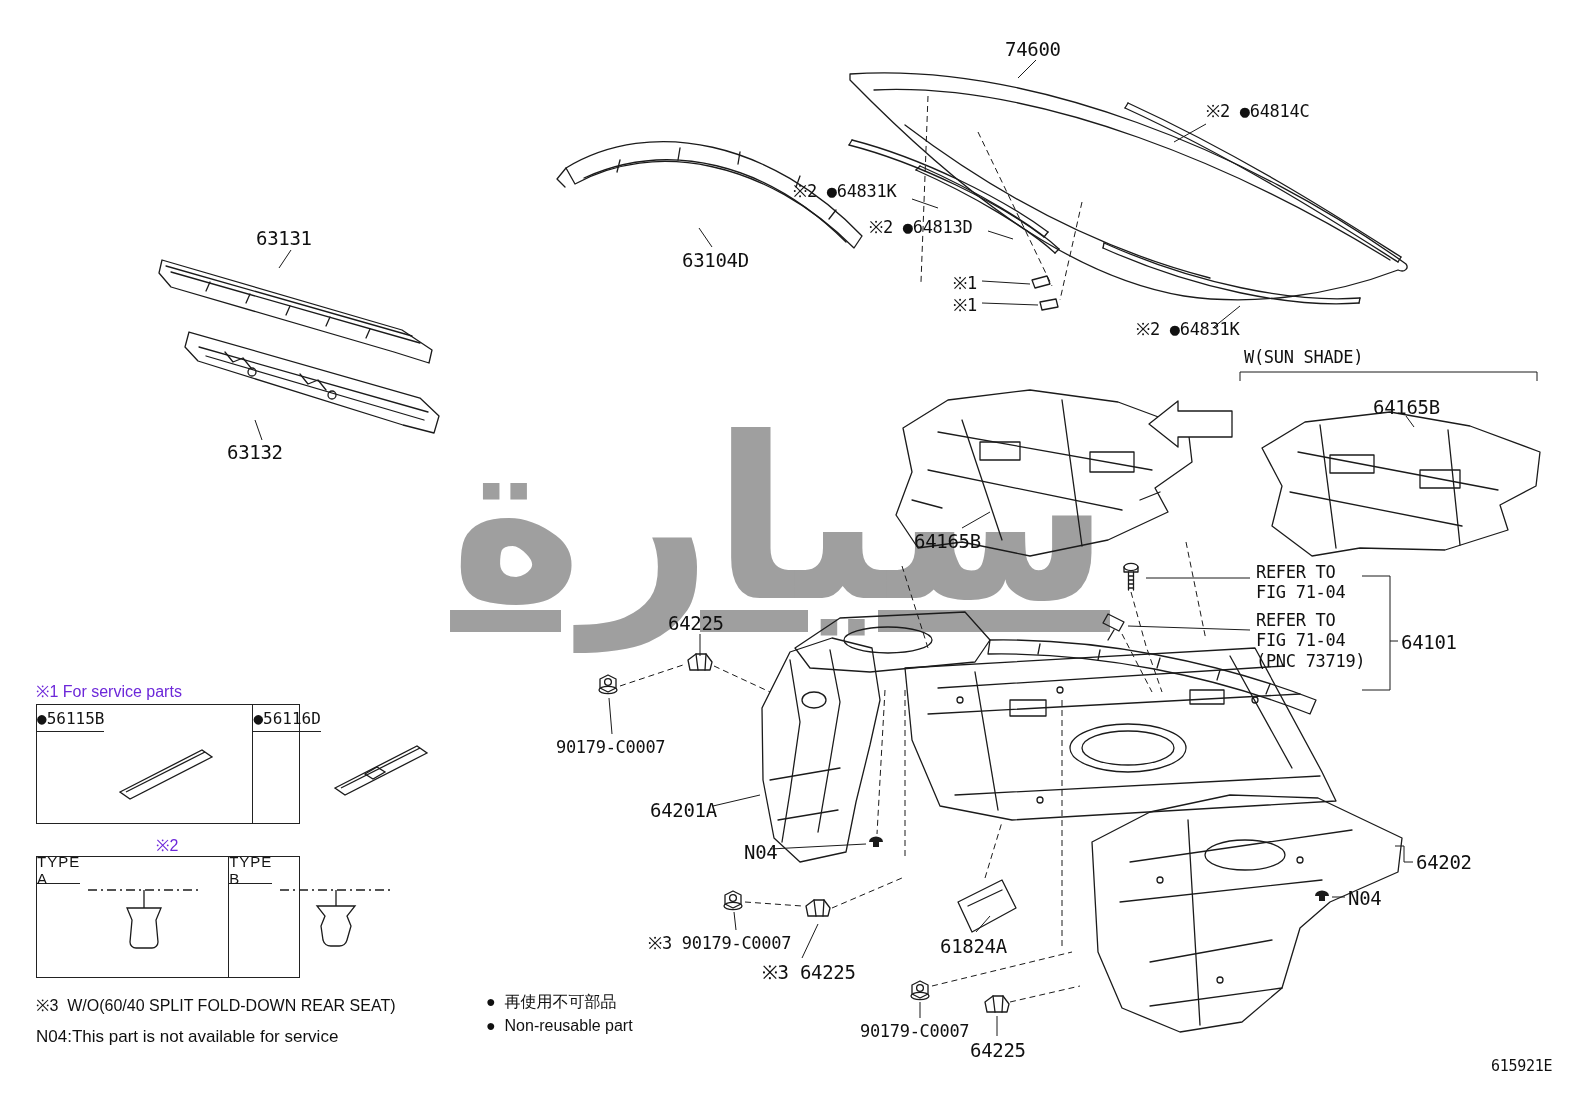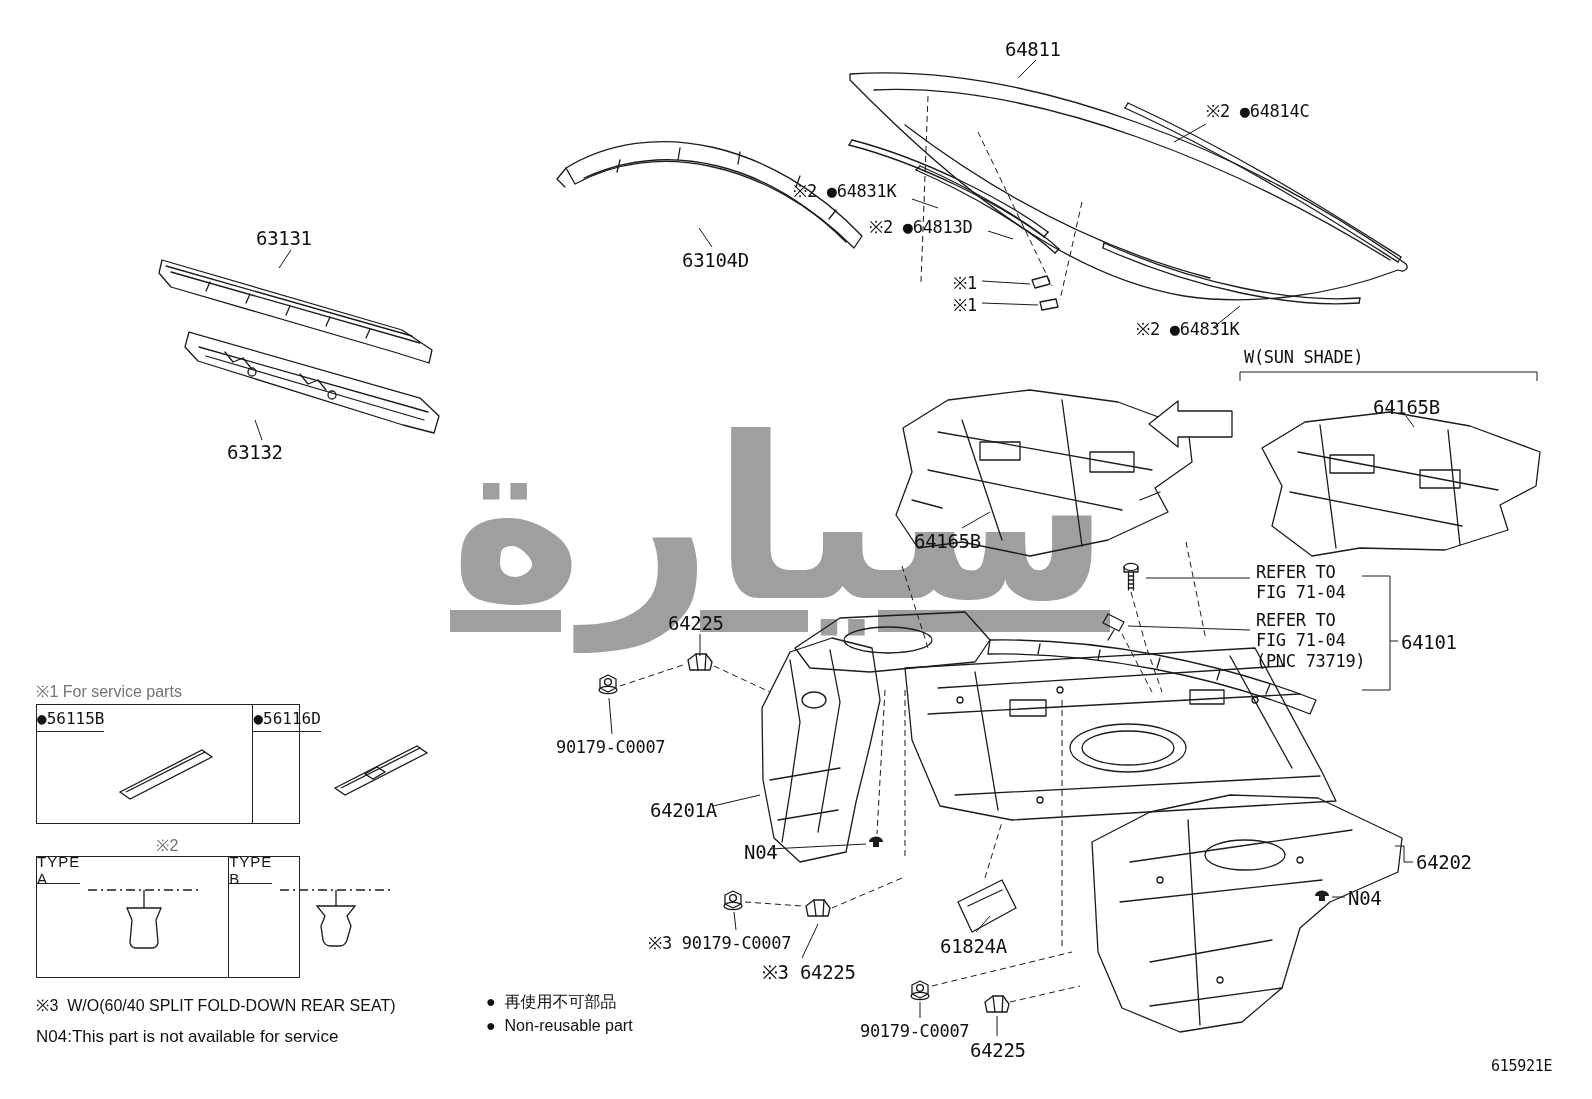--- a/index.html
+++ b/index.html
@@ -6,21 +6,21 @@
   .canvas{position:relative;width:1592px;height:1099px;background:#fff;overflow:hidden;
           font-family:"DejaVu Sans Mono", monospace;color:#141414;}
   .watermark{position:absolute;left:430px;top:360px;width:700px;height:320px;
              display:flex;align-items:center;justify-content:center;
              font-family:"DejaVu Sans", sans-serif;font-weight:bold;
              font-size:225px;color:#8f8f8f;opacity:.85;user-select:none;pointer-events:none;text-decoration:underline;}
   svg.art{position:absolute;left:0;top:0;}
   .lbl{position:absolute;font:17px/1.2 "DejaVu Sans Mono", monospace;color:#101010;
        white-space:pre-line;letter-spacing:-0.3px;}
   .lbl.big{font-size:19px;}
-  .legend-title{position:absolute;font:16px "Liberation Sans", sans-serif;color:#737373;}
+  .legend-title{position:absolute;font:16px "Liberation Sans", sans-serif;color:#6d28d9;}
   .legend-box{position:absolute;border:1.6px solid #222;display:flex;background:#fff;}
   .lb-col{flex:1;display:flex;flex-direction:row;}
   .lb-col + .lb-col{border-left:1.4px solid #222;margin-left:20px;}
   .lb-head{height:26px;border-bottom:1.4px solid #222;display:flex;align-items:center;
            justify-content:center;font:16px "DejaVu Sans Mono", monospace;}
   .lb-head.sans{font:15px "Liberation Sans", sans-serif;letter-spacing:1px;}
   .lb-cell{flex:1;display:flex;align-items:center;justify-content:center;}
   .note{position:absolute;font:16px "Liberation Sans", sans-serif;color:#101010;white-space:pre;}
 </style>
 </head>
@@ -237,21 +237,21 @@
       <path d="M1240,372 L1537,372 M1240,372 L1240,381 M1537,372 L1537,381"></path>
       <path d="M976,932 L990,916"></path>
       <path d="M736,930 L734,912"></path>
       <path d="M802,958 L818,924"></path>
       <path d="M920,1018 L920,1002"></path>
       <path d="M997,1036 L997,1016"></path>
       <path d="M262,440 L255,420"></path>
     </g>
   </svg>
 
-  <div class="lbl big" style="left:1005px;top:38px">64811</div>
+  <div class="lbl big" style="left:1005px;top:38px">74600</div>
   <div class="lbl" style="left:1206px;top:101px">※2 ●64814C</div>
   <div class="lbl" style="left:793px;top:181px">※2 ●64831K</div>
   <div class="lbl" style="left:869px;top:217px">※2 ●64813D</div>
   <div class="lbl big" style="left:256px;top:227px">63131</div>
   <div class="lbl big" style="left:682px;top:249px">63104D</div>
   <div class="lbl" style="left:953px;top:273px">※1</div>
   <div class="lbl" style="left:953px;top:295px">※1</div>
   <div class="lbl" style="left:1136px;top:319px">※2 ●64831K</div>
   <div class="lbl" style="left:1244px;top:347px">W(SUN SHADE)</div>
   <div class="lbl big" style="left:227px;top:441px">63132</div>

